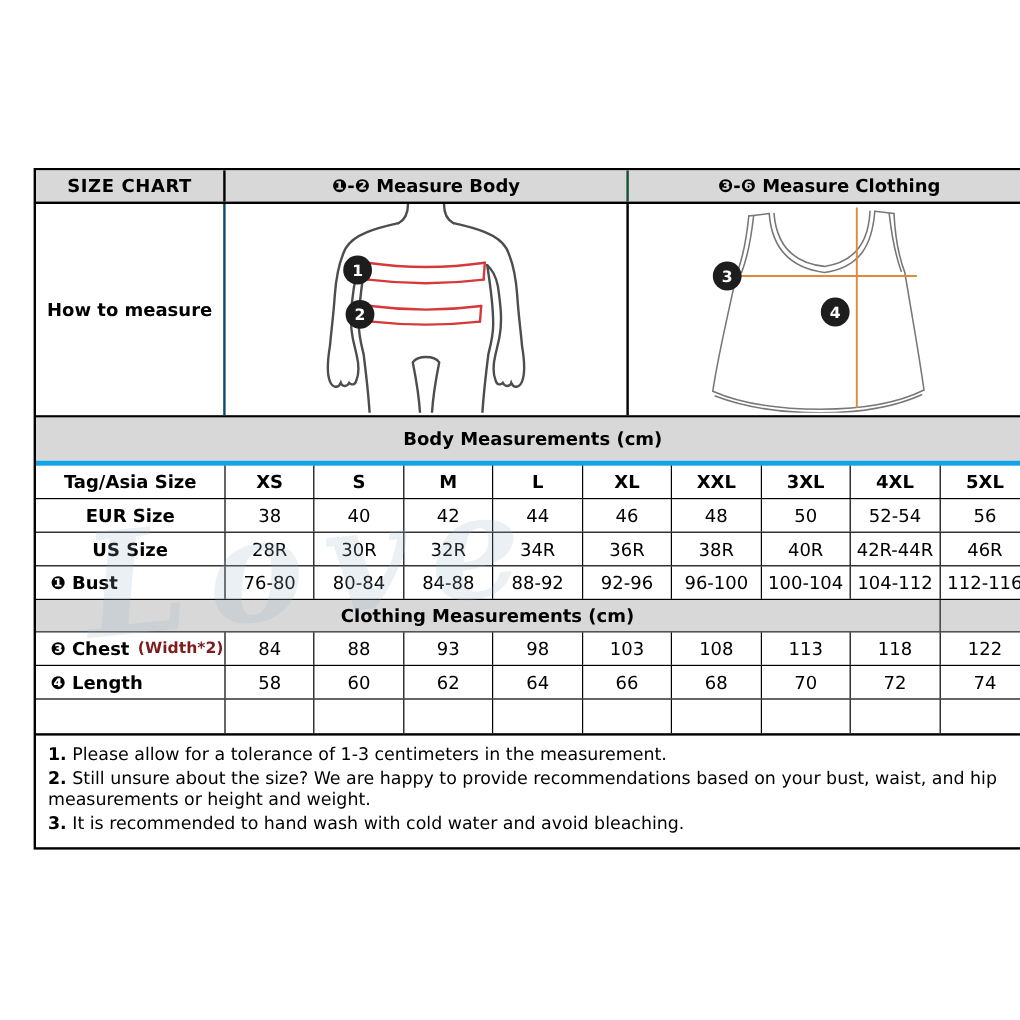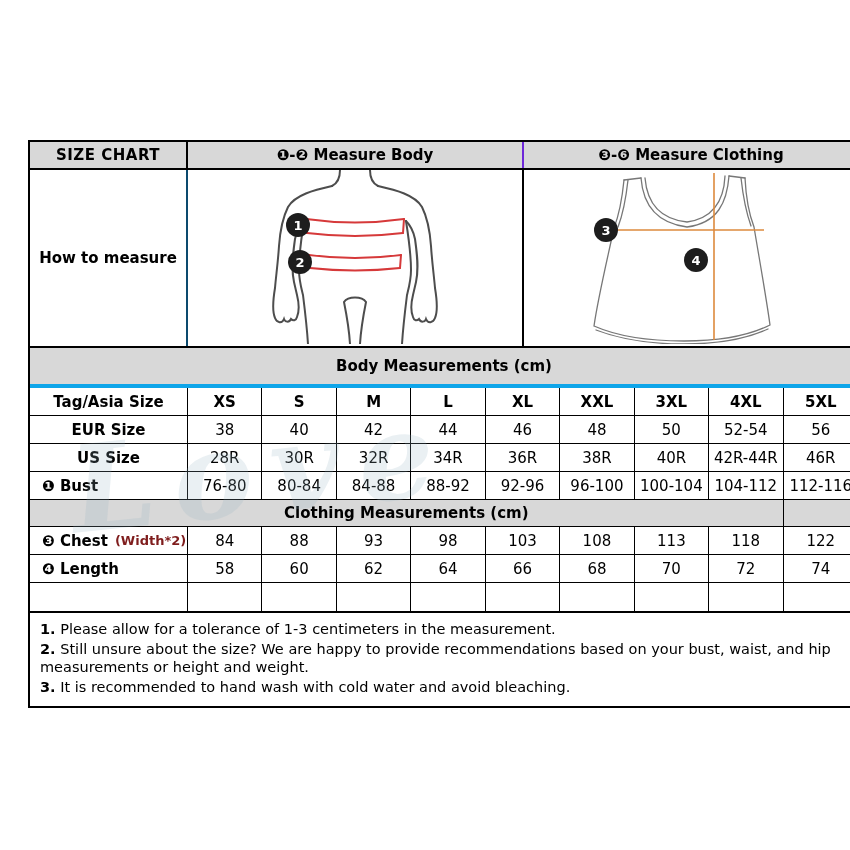--- a/index.html
+++ b/index.html
@@ -10,21 +10,21 @@
   }
   .chart-wrap{
     position:absolute;left:28px;top:140px;width:832px;
     border:2px solid #000;background:#fff;box-sizing:border-box;
   }
   
   .hdr{display:flex;height:26px;background:#d8d8d8;border-bottom:2px solid #000;}
   .hdr>div{display:flex;align-items:center;justify-content:center;
     font-weight:bold;font-size:15px;box-sizing:border-box;}
   .hdr .h1{width:158px;border-right:2px solid #000;letter-spacing:.5px;}
-  .hdr .h2{width:336px;border-right:2px solid #6d28d9;}
+  .hdr .h2{width:336px;border-right:2px solid #14532d;}
   .hdr .h3{flex:1;}
   
   .measure{display:flex;height:176px;border-bottom:2px solid #000;}
   .measure>div{box-sizing:border-box;}
   .measure .m1{width:158px;border-right:2px solid #0c4a6e;display:flex;
     align-items:center;justify-content:center;font-weight:bold;font-size:15px;}
   .measure .m2{width:336px;border-right:2px solid #000;overflow:hidden;}
   .measure .m3{flex:1;overflow:hidden;}
   
   .band{height:40px;background:#d8d8d8;border-bottom:4px solid #0ea5e9;

